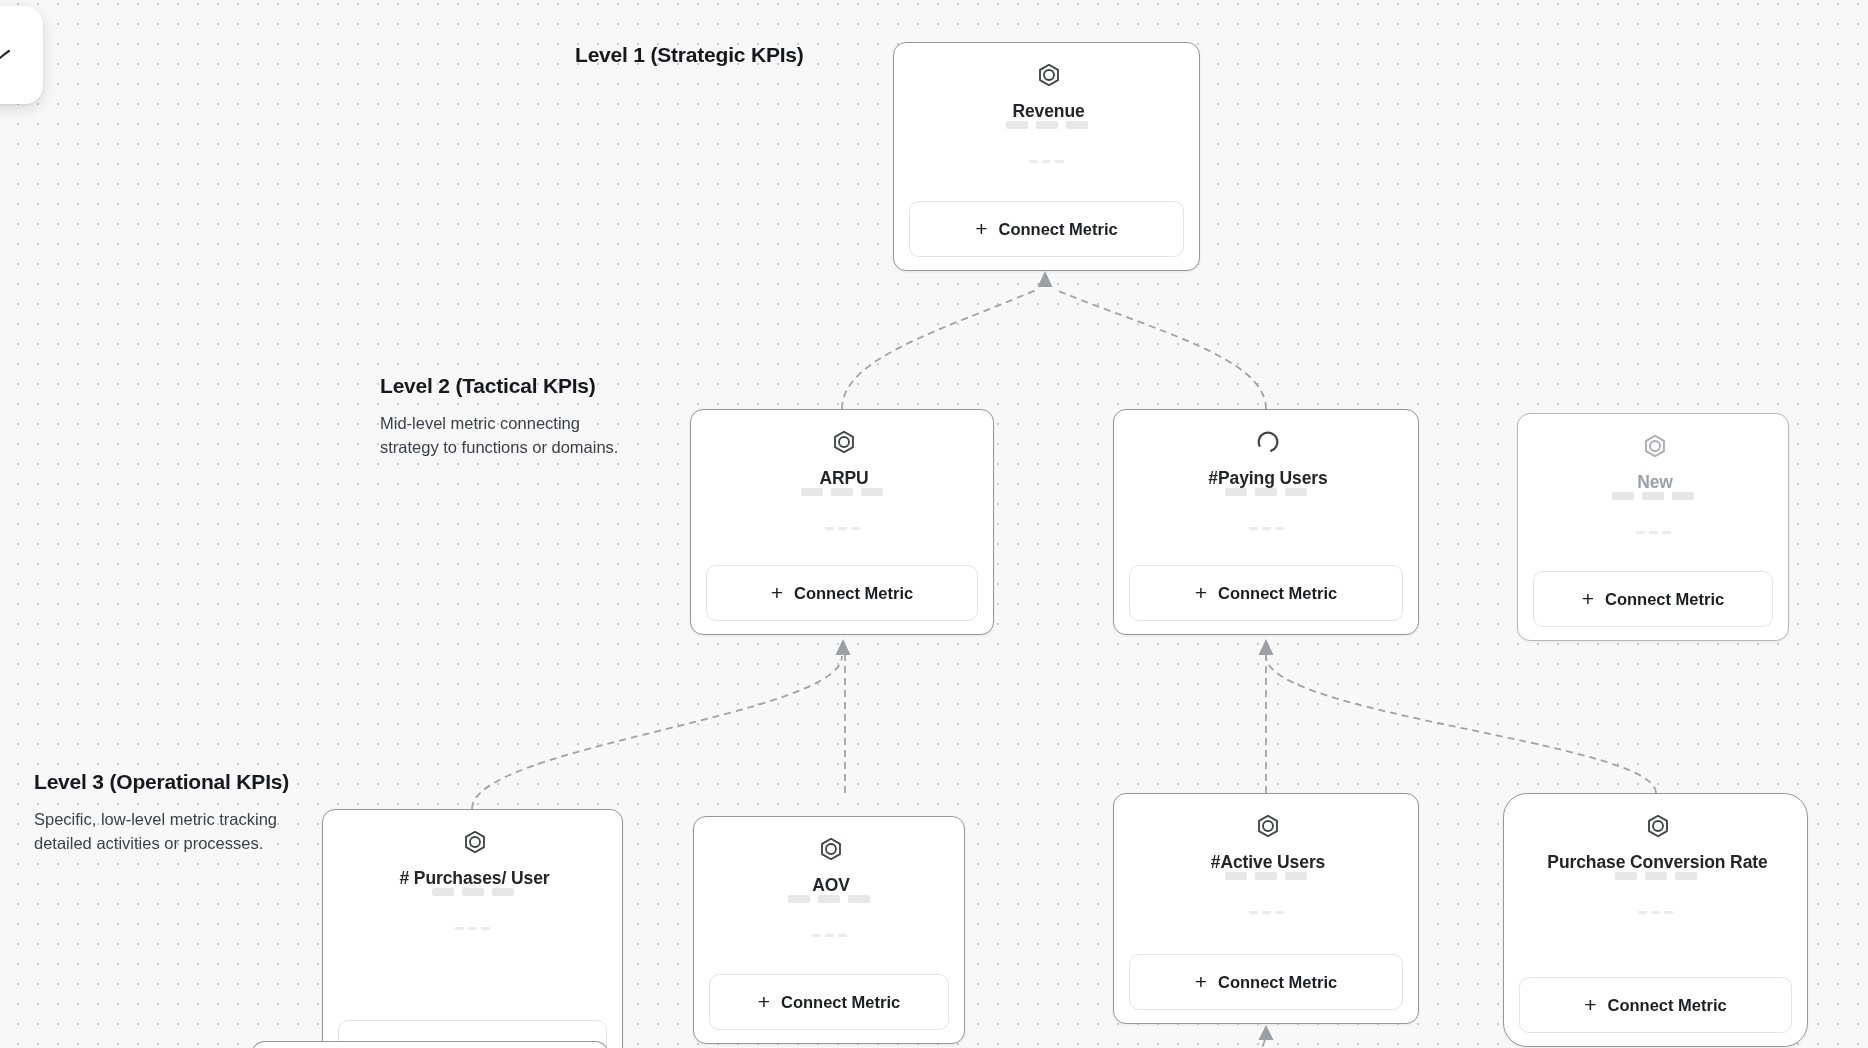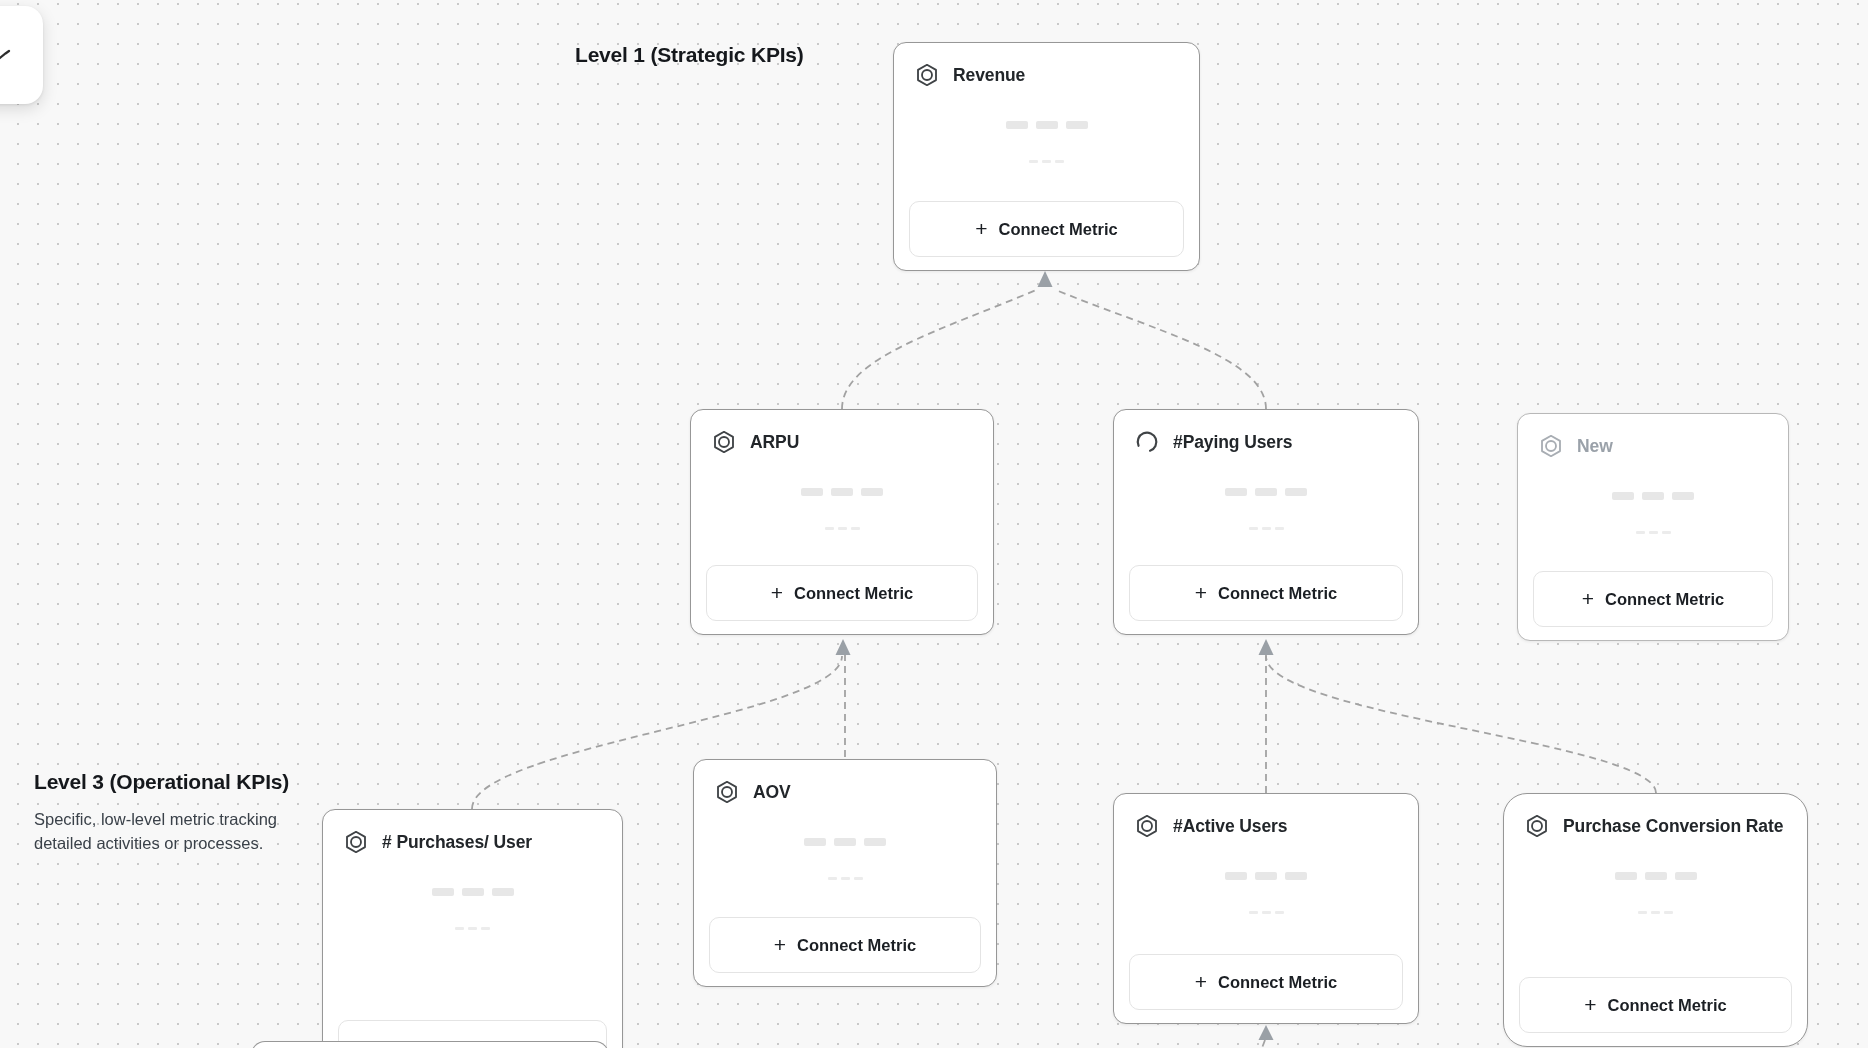--- a/index.html
+++ b/index.html
@@ -24,21 +24,21 @@
     margin:13px 0 0 0;font-size:16.5px;line-height:1.46;color:#3a4149;
   }
   .card{
     position:absolute;z-index:3;background:#ffffff;
     border:1.4px solid #979797;border-radius:13px;
     box-shadow:0 1px 3px rgba(0,0,0,0.07);
     box-sizing:border-box;
   }
   .card-header{
     position:absolute;left:20px;top:19px;right:16px;
-    display:flex;align-items:center;gap:13px;
+    display:flex;align-items:center;gap:13px;flex-direction:column;
   }
   .card-header .icon{display:inline-flex;flex:0 0 auto;}
   .card-title{
     font-size:17.5px;font-weight:700;color:#22262a;letter-spacing:-0.1px;
     white-space:nowrap;overflow:hidden;
   }
   .card.muted{border-color:#b8b8b8;}
   .card.muted .card-title{color:#9aa1a9;font-weight:700;}
   .skel{position:absolute;left:0;right:0;top:0;height:100%;pointer-events:none;}
   .skel .row1{
@@ -90,20 +90,24 @@
       <polygon points="1045,271 1037.5,287 1052.5,287"></polygon>
       <polygon points="843,639 835.5,655 850.5,655"></polygon>
       <polygon points="1266,639 1258.5,655 1273.5,655"></polygon>
       <polygon points="1266,1025 1258.5,1040 1273.5,1040"></polygon>
     </g>
   </svg>
 
   <div class="level-label" style="left:575px;top:24px;margin-top:19px;">
     <h2>Level 1 (Strategic KPIs)</h2>
   </div>
+  <div class="level-label" style="left:380px;top:374px;">
+    <h2>Level 2 (Tactical KPIs)</h2>
+    <p style="width:252px;">Mid-level metric connecting strategy to functions or domains.</p>
+  </div>
   <div class="level-label" style="left:34px;top:770px;">
     <h2>Level 3 (Operational KPIs)</h2>
     <p style="width:278px;">Specific, low-level metric tracking detailed activities or processes.</p>
   </div>
 
   <div class="card" style="left:893px;top:42px;width:307px;height:229px;">
     <div class="card-header">
       <span class="icon">
         <svg width="26" height="26" viewBox="0 0 24 24" fill="none" stroke="#3f4346" stroke-width="1.7" stroke-linejoin="round">
           <path d="M12 2.6 L20.3 7.3 L20.3 16.7 L12 21.4 L3.7 16.7 L3.7 7.3 Z"></path>
@@ -234,21 +238,21 @@
           <i></i>
           <i></i>
         </div>
     </div>
     <button class="connect">
       <span class="plus">+</span>
       <span>Connect Metric</span>
     </button>
   </div>
 
-  <div class="card" style="left:693px;top:759px;width:304px;height:228px;">
+  <div class="card" style="left:693px;top:816px;width:272px;height:228px;">
     <div class="card-header">
       <span class="icon">
         <svg width="26" height="26" viewBox="0 0 24 24" fill="none" stroke="#3f4346" stroke-width="1.7" stroke-linejoin="round">
           <path d="M12 2.6 L20.3 7.3 L20.3 16.7 L12 21.4 L3.7 16.7 L3.7 7.3 Z"></path>
           <circle cx="12" cy="12" r="4.6"></circle>
         </svg>
       </span>
       <span class="card-title">AOV</span>
     </div>
     <div class="skel">

